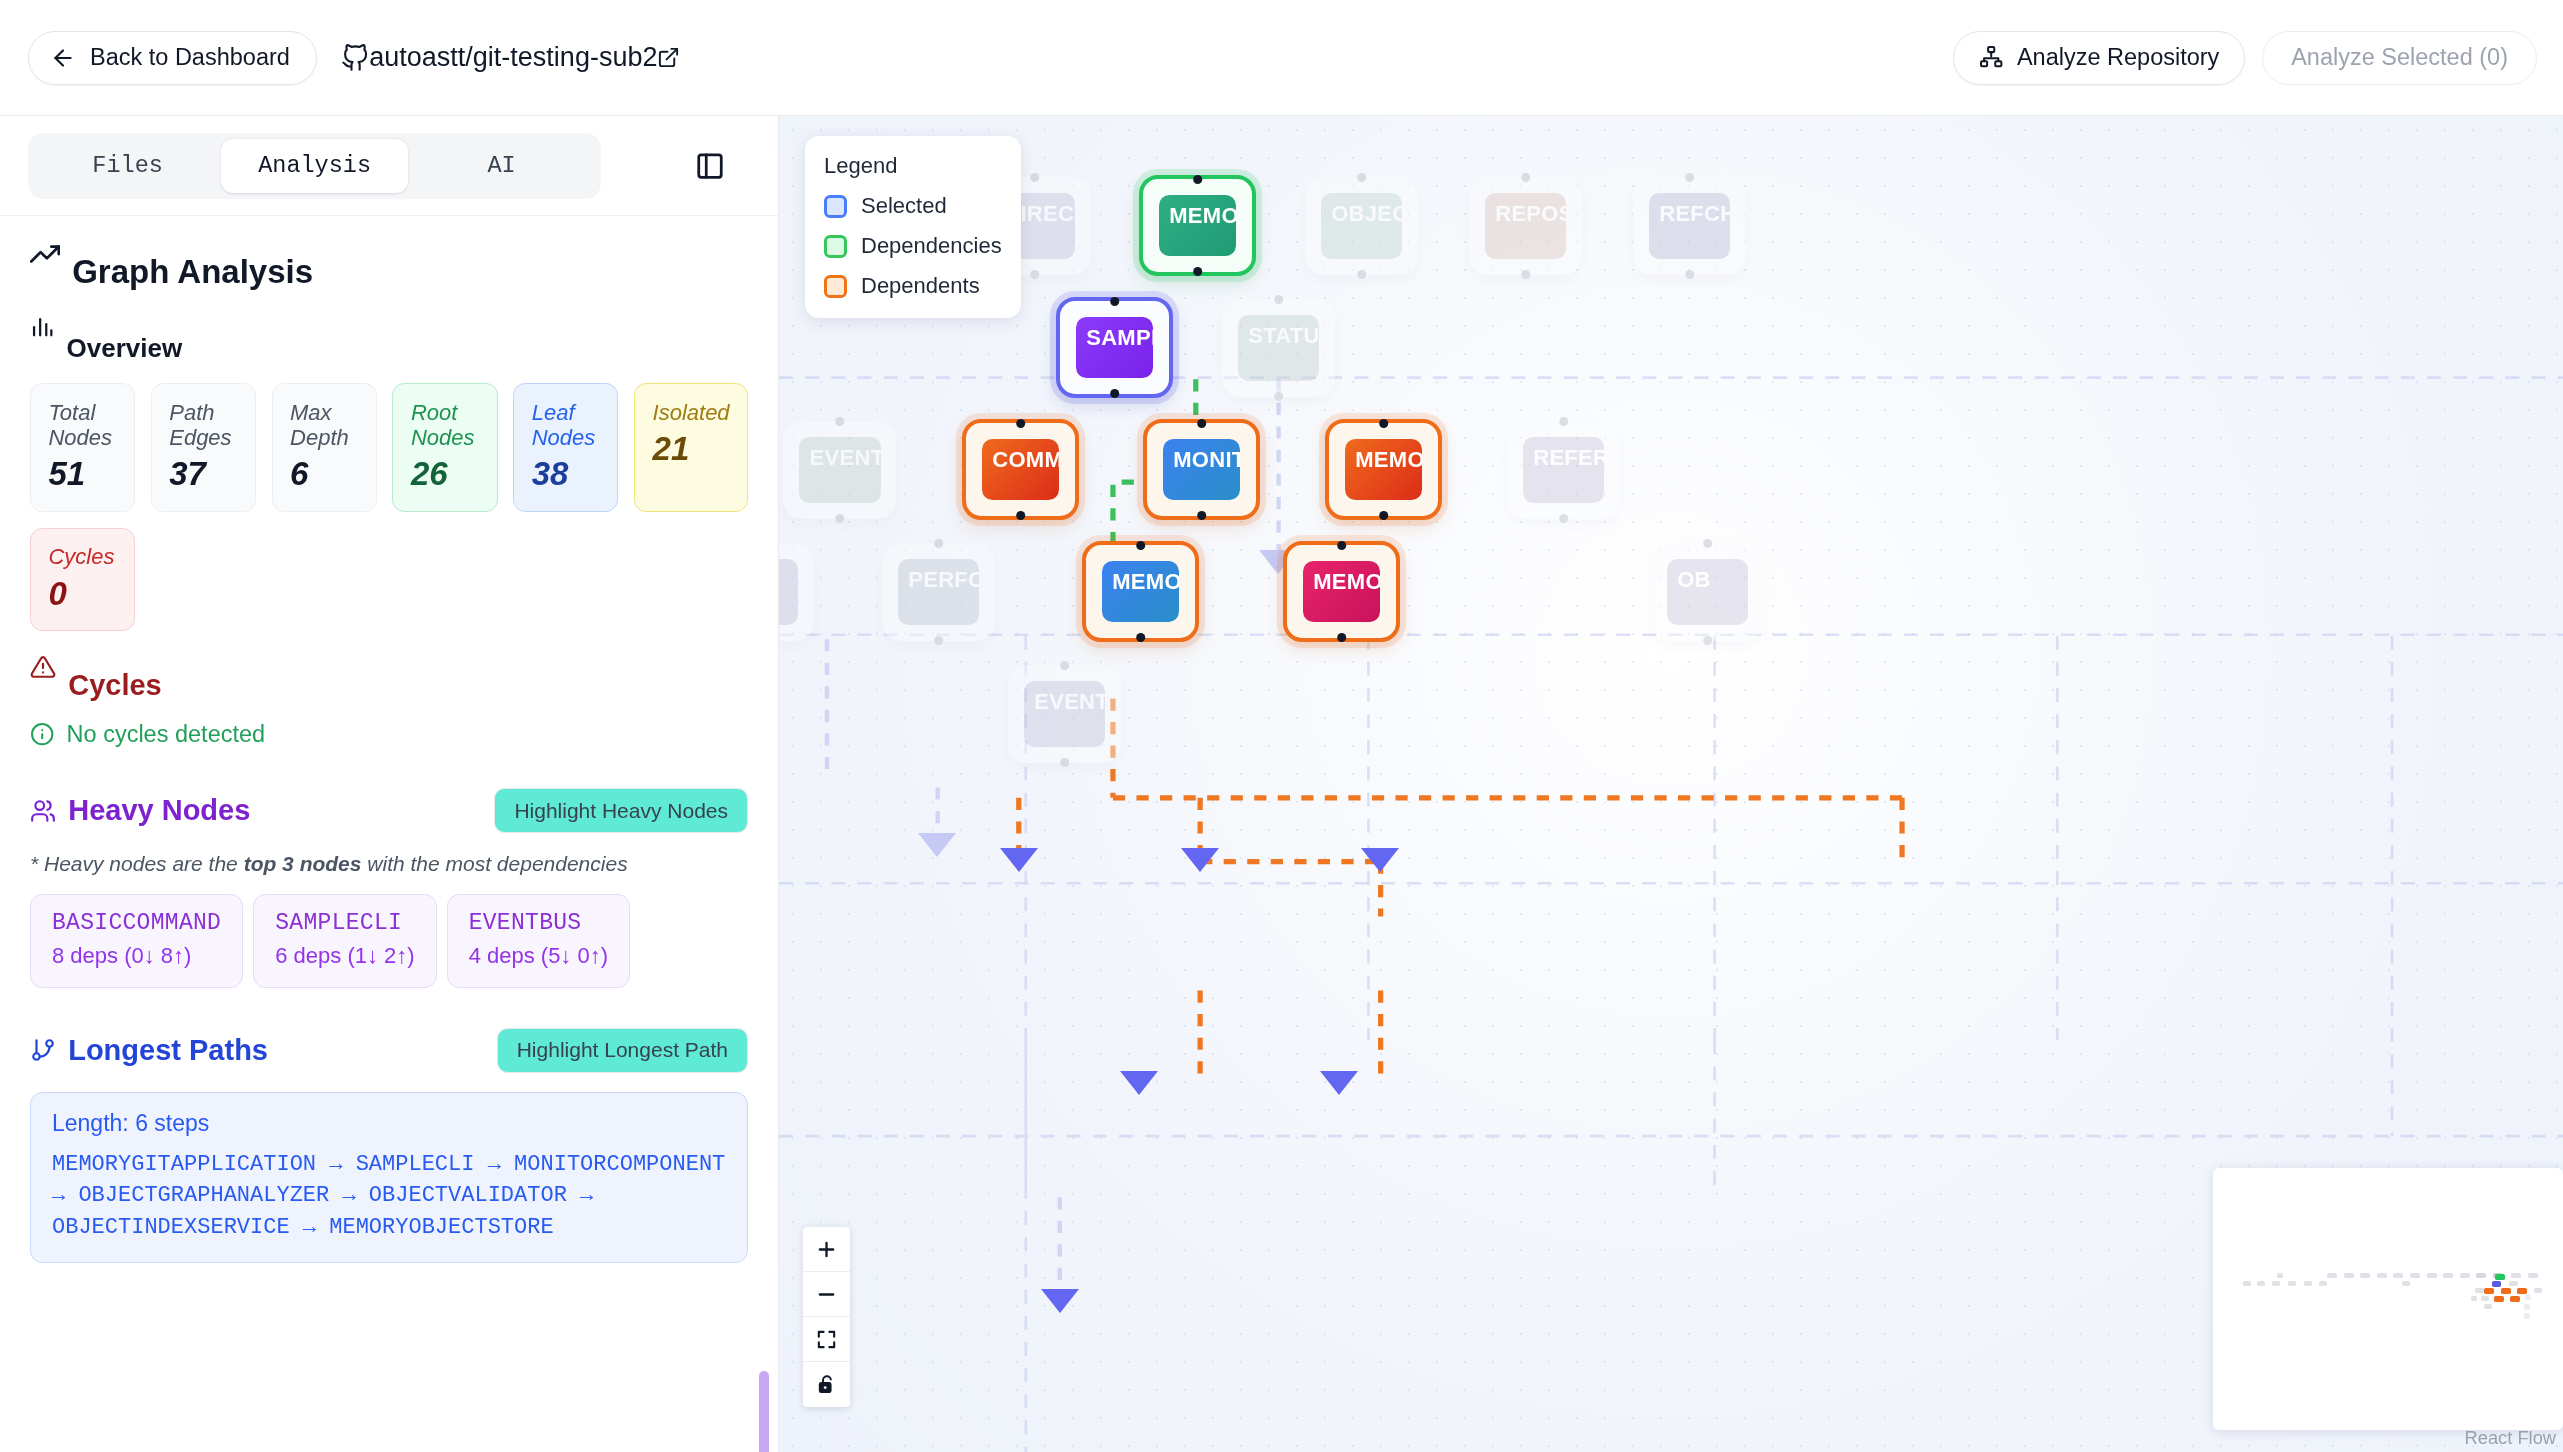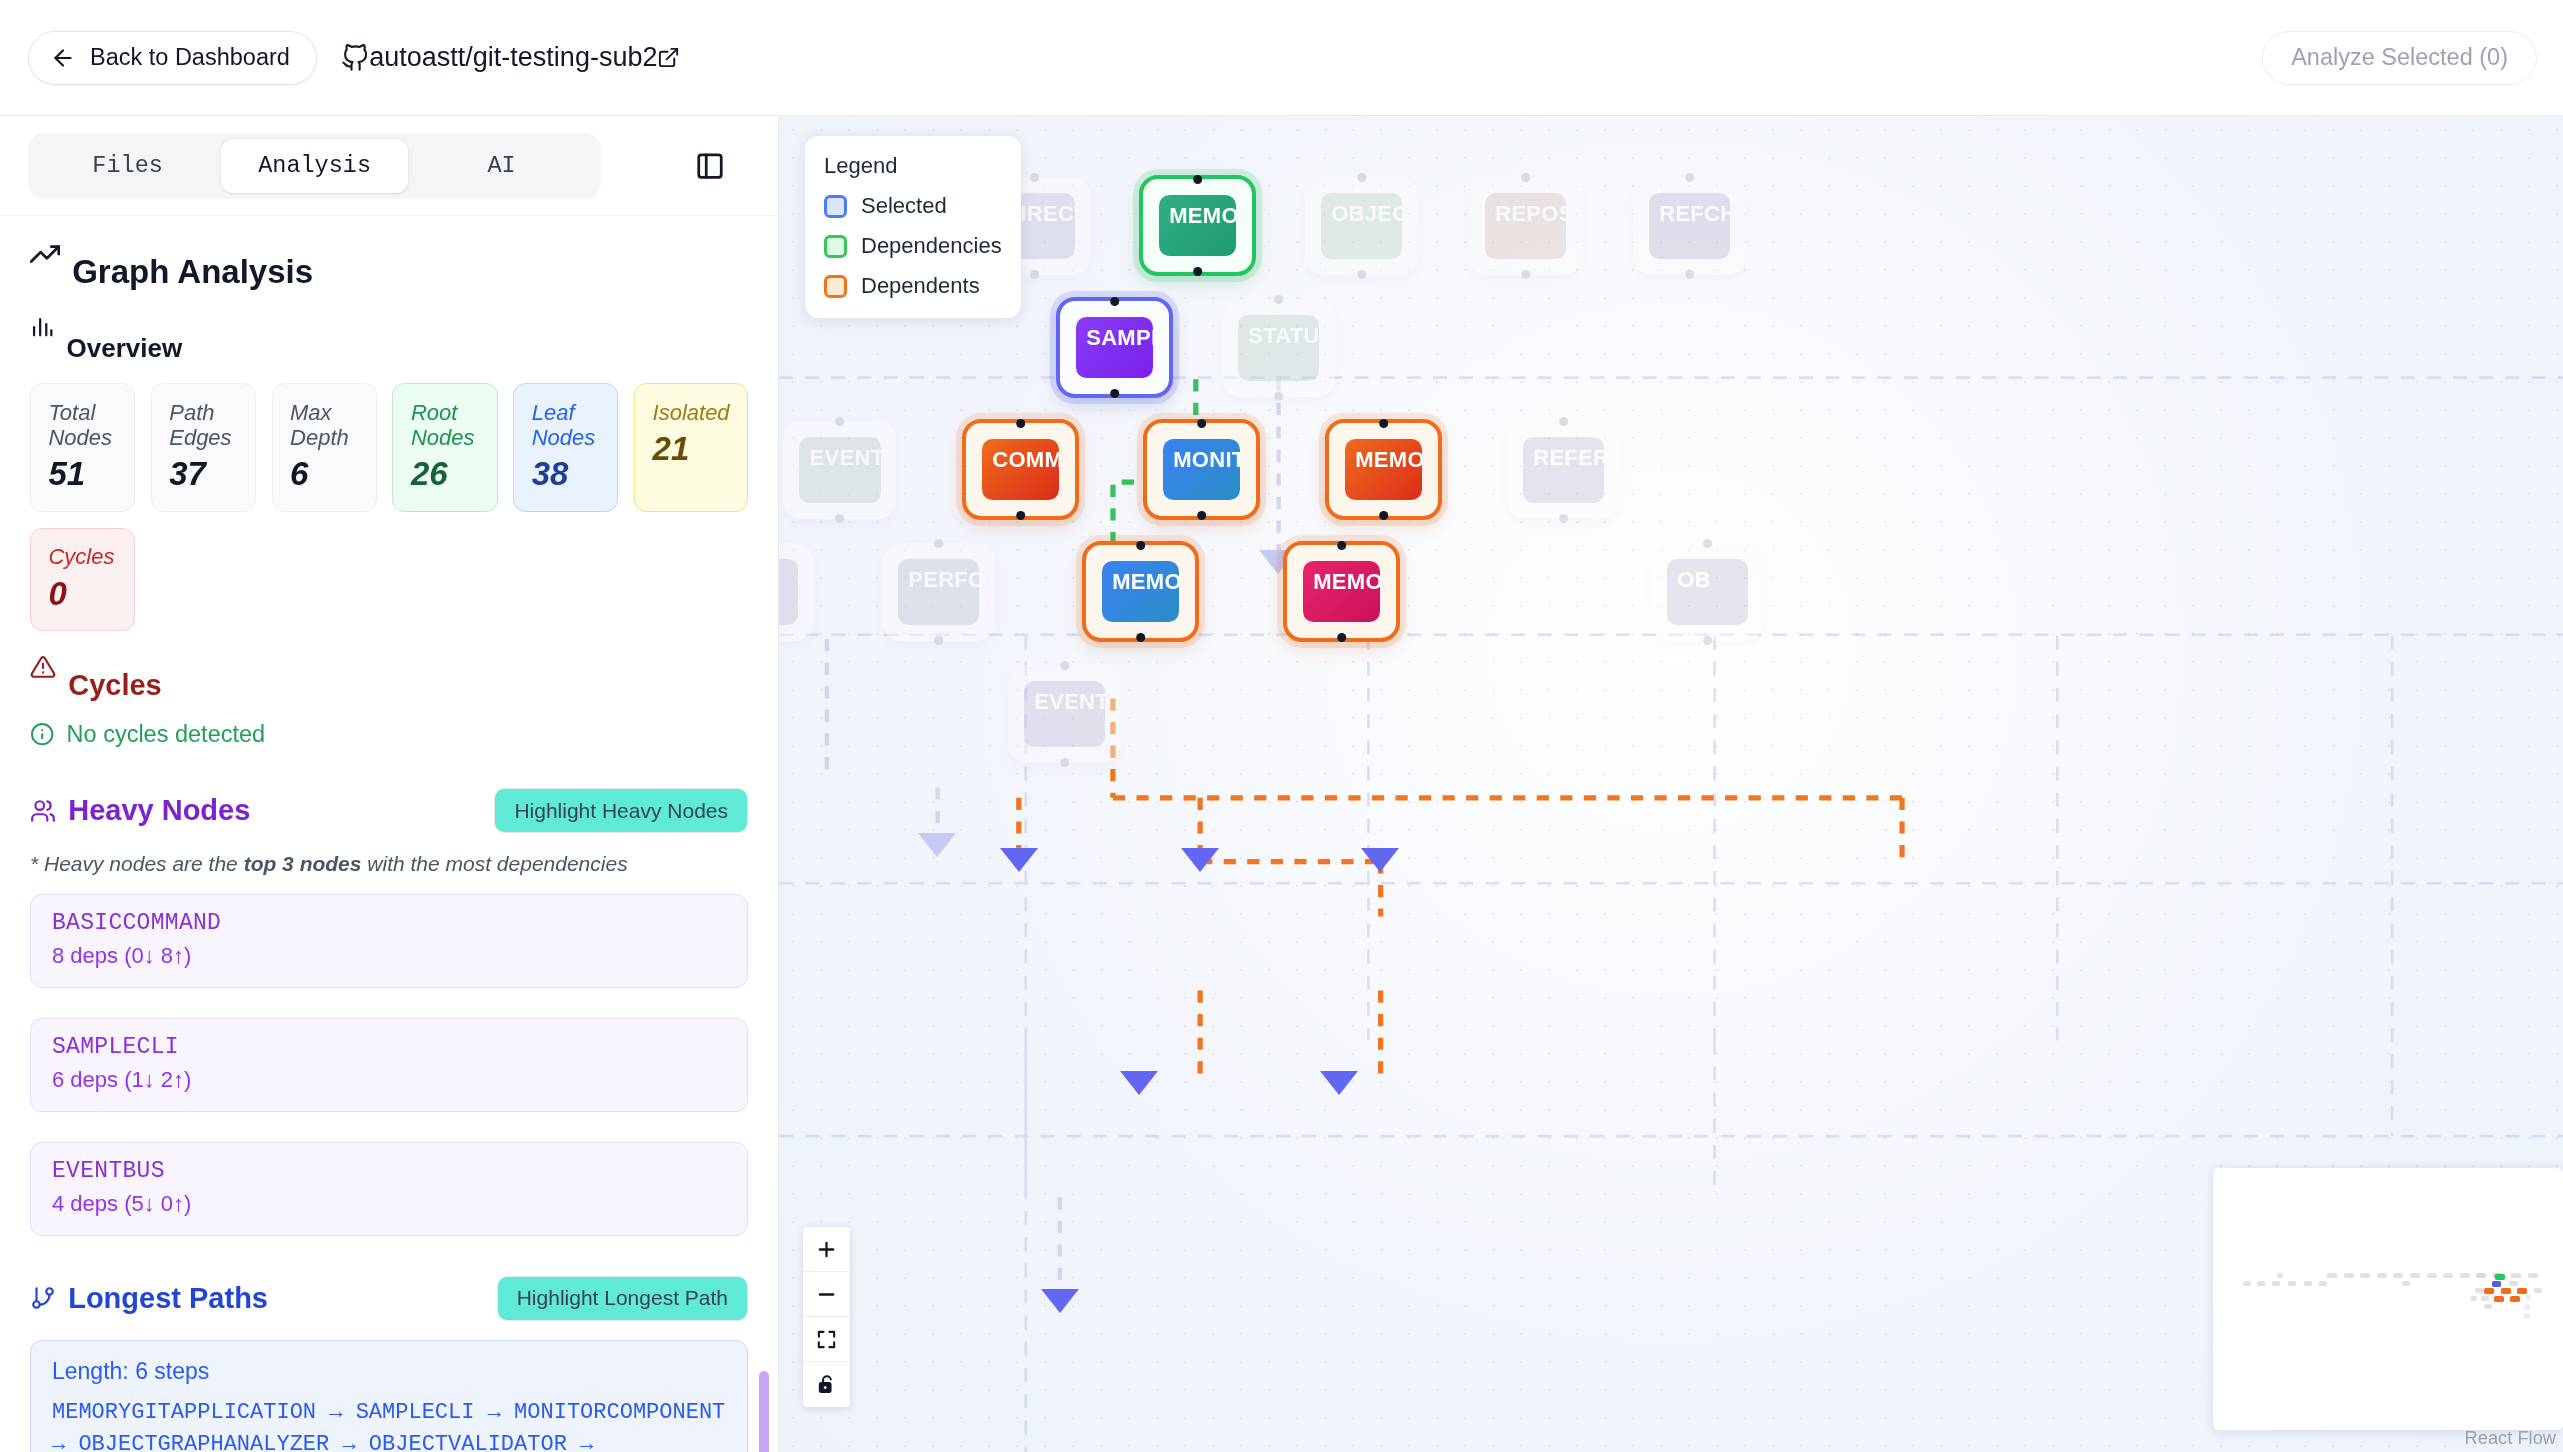--- a/index.html
+++ b/index.html
@@ -142,21 +142,21 @@
     height: 45px; padding: 0 19px;
     display: flex; align-items: center;
     background: #5eead4; border: 0.9px solid #e7e8ec; border-radius: 10.5px;
     font-size: 21px; color: #374151; cursor: pointer; white-space: nowrap;
     font-family: inherit;
   }
   #heavy-note {
     margin-top: 19px; font-size: 21px; font-style: italic; color: #4b5563;
   }
   #heavy-note b { font-weight: bold; }
-  #heavy-list { margin-top: 17.4px; display: flex; flex-direction: column; gap: 30px; }
+  #heavy-list { margin-top: 17.4px; display: flex; flex-direction: row; gap: 10px; }
   .heavy-item {
     background: #f9f5fe; border: 0.9px solid #e9d9fb; border-radius: 12.2px;
     padding: 15.7px 21px 17.4px 21px; cursor: pointer;
   }
   .heavy-name {
     font-family: "Liberation Mono", monospace;
     font-size: 23px; color: #8b2fd6; letter-spacing: 0.3px;
   }
   .heavy-deps { margin-top: 7px; font-size: 22px; color: #9333ea; }
 
@@ -305,20 +305,31 @@
     <span>
       <svg class="icon-svg" width="23" height="23" viewBox="0 0 24 24" fill="none" stroke="#111827" stroke-width="2" stroke-linecap="round" stroke-linejoin="round">
           <path d="M18 13v6a2 2 0 0 1-2 2H5a2 2 0 0 1-2-2V8a2 2 0 0 1 2-2h6"></path>
           <polyline points="15 3 21 3 21 9"></polyline>
           <line x1="10" y1="14" x2="21" y2="3"></line>
         </svg>
     </span>
   </div>
 
   <div id="topbar-right">
+    <button id="analyze-repo-btn">
+      <span>
+        <svg class="icon-svg" width="24.4" height="24.4" viewBox="0 0 24 24" fill="none" stroke="#111827" stroke-width="2" stroke-linecap="round" stroke-linejoin="round">
+            <rect x="9" y="2" width="6" height="5" rx="1"></rect>
+            <rect x="2" y="16" width="6" height="5" rx="1"></rect>
+            <rect x="16" y="16" width="6" height="5" rx="1"></rect>
+            <path d="M12 7v4M5 16v-3h14v3"></path>
+          </svg>
+      </span>
+      <span>Analyze Repository</span>
+    </button>
     <button id="analyze-selected-btn">Analyze Selected (0)</button>
   </div>
 </div>
 
 <div id="sidebar">
 
   <div id="tabbar">
     <div id="tabs">
       <button class="tab">Files</button>
       <button class="tab active">Analysis</button>

